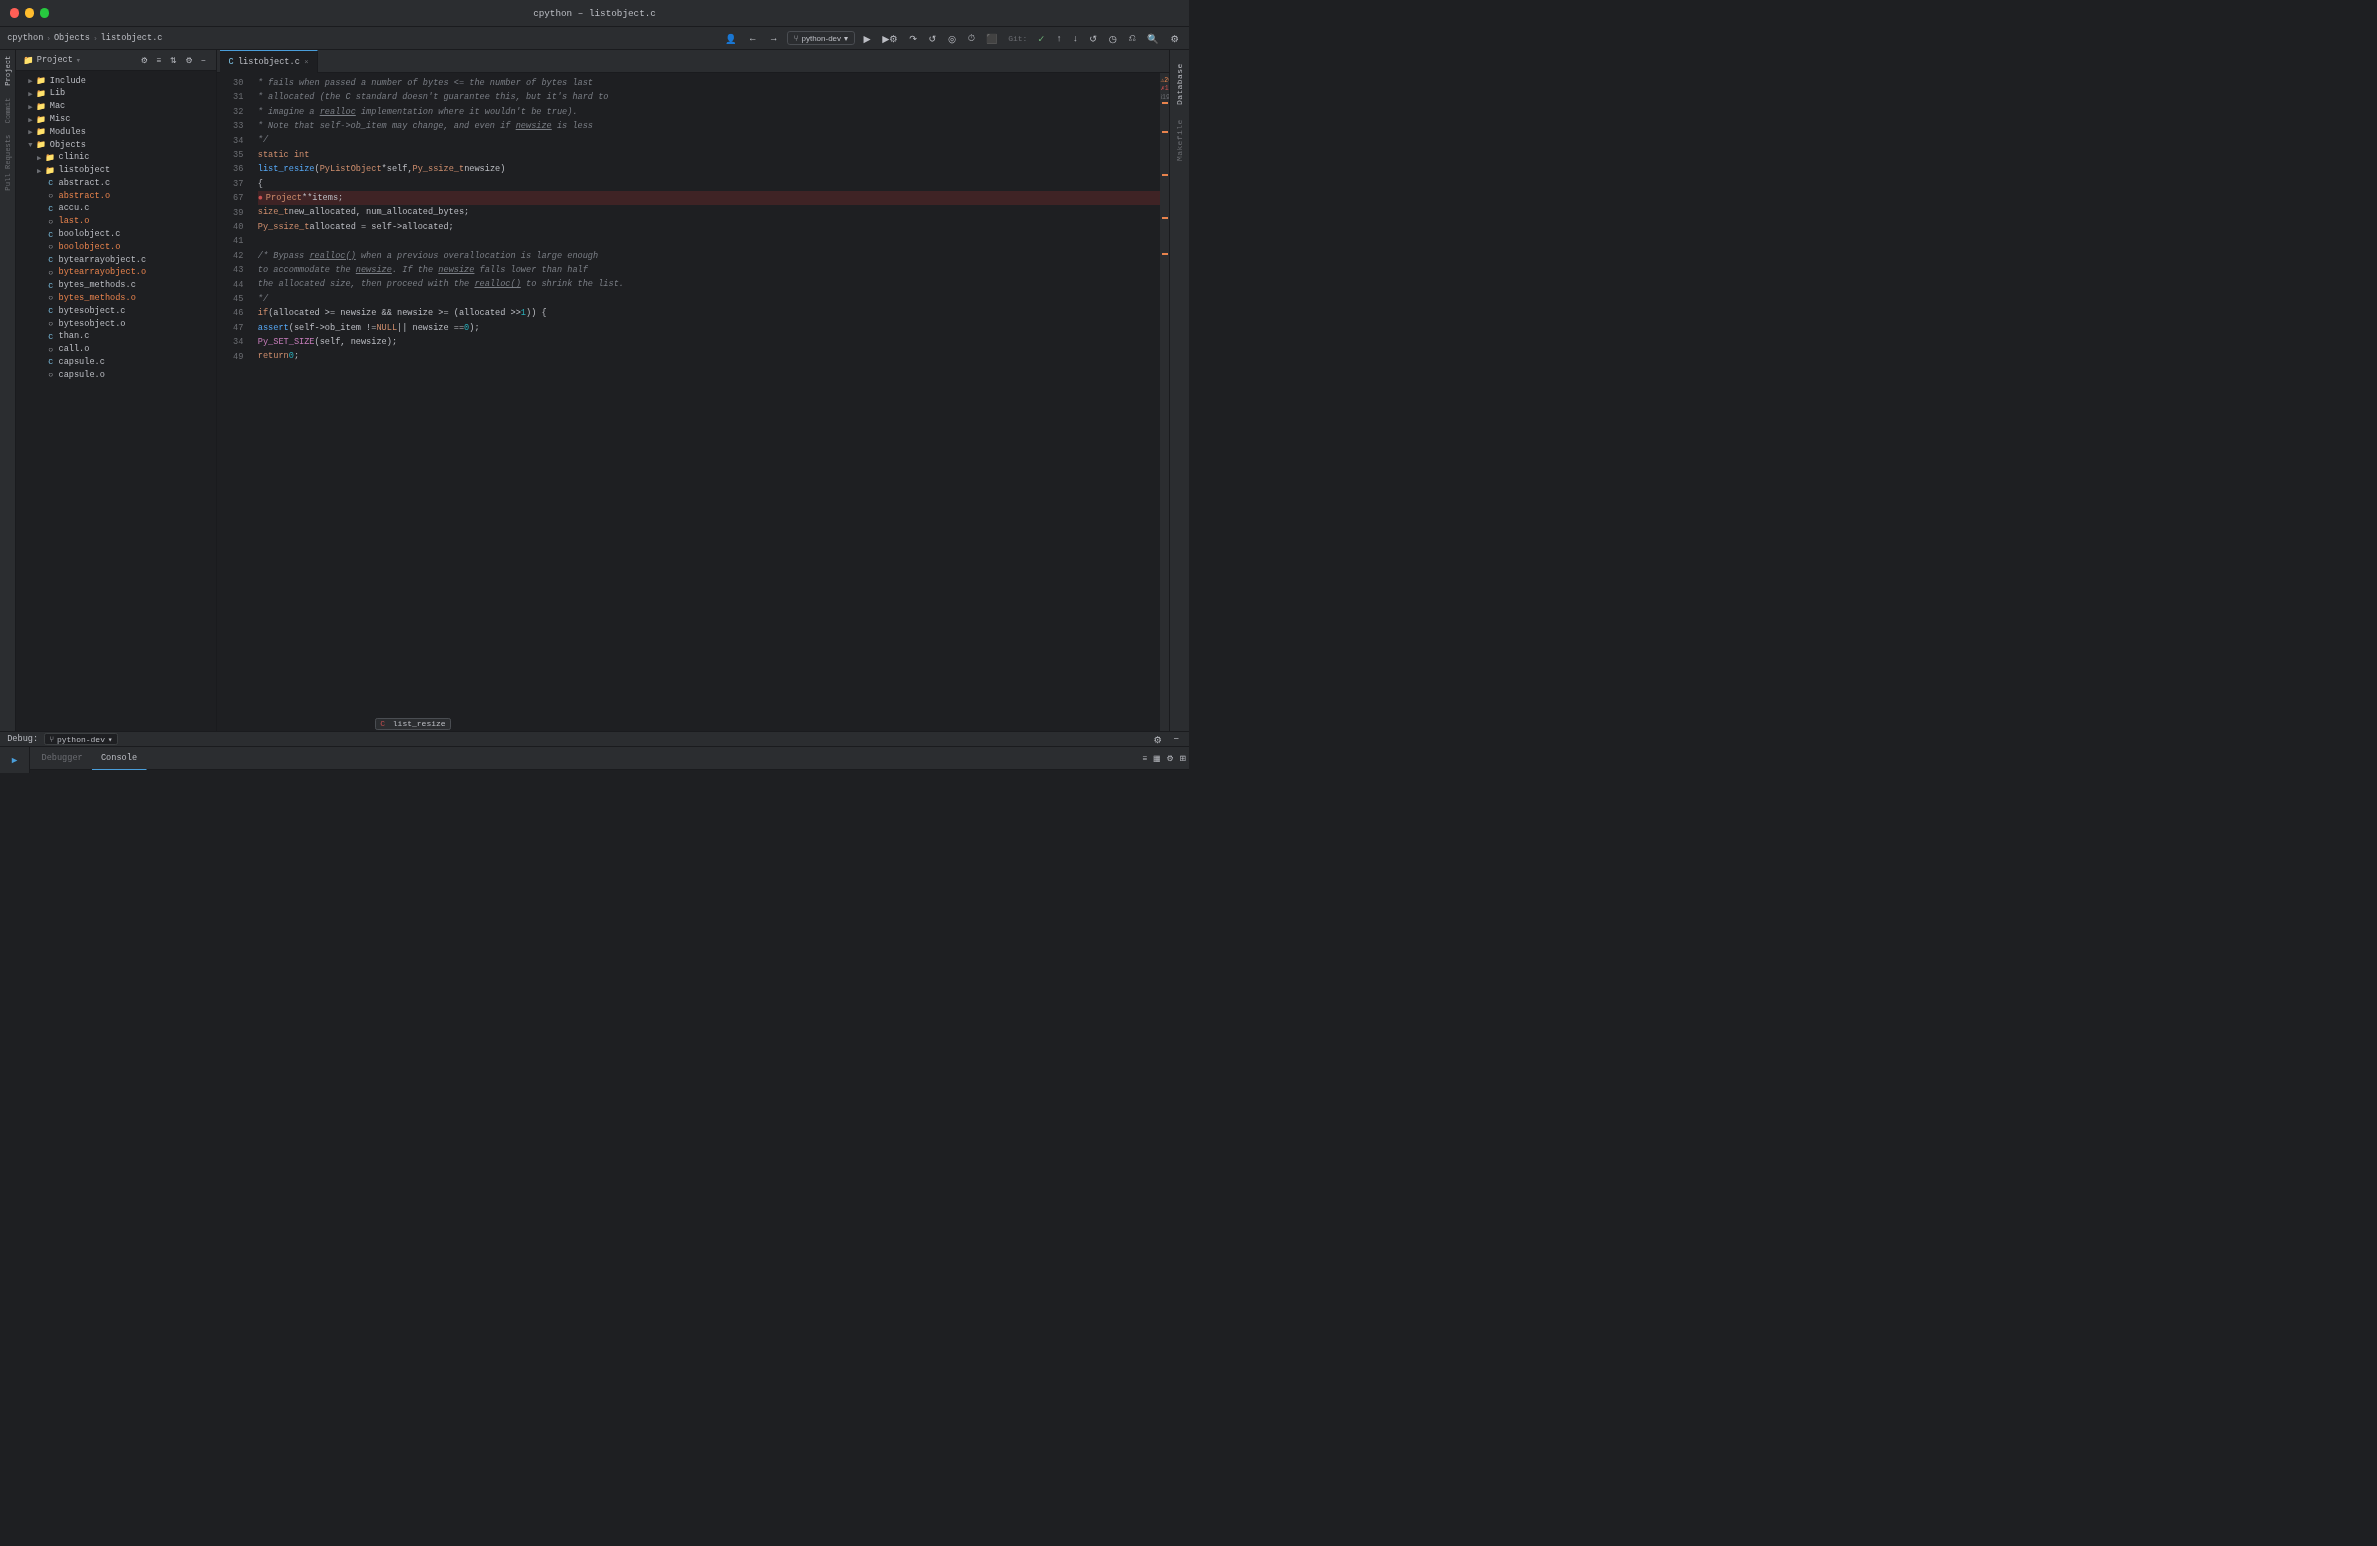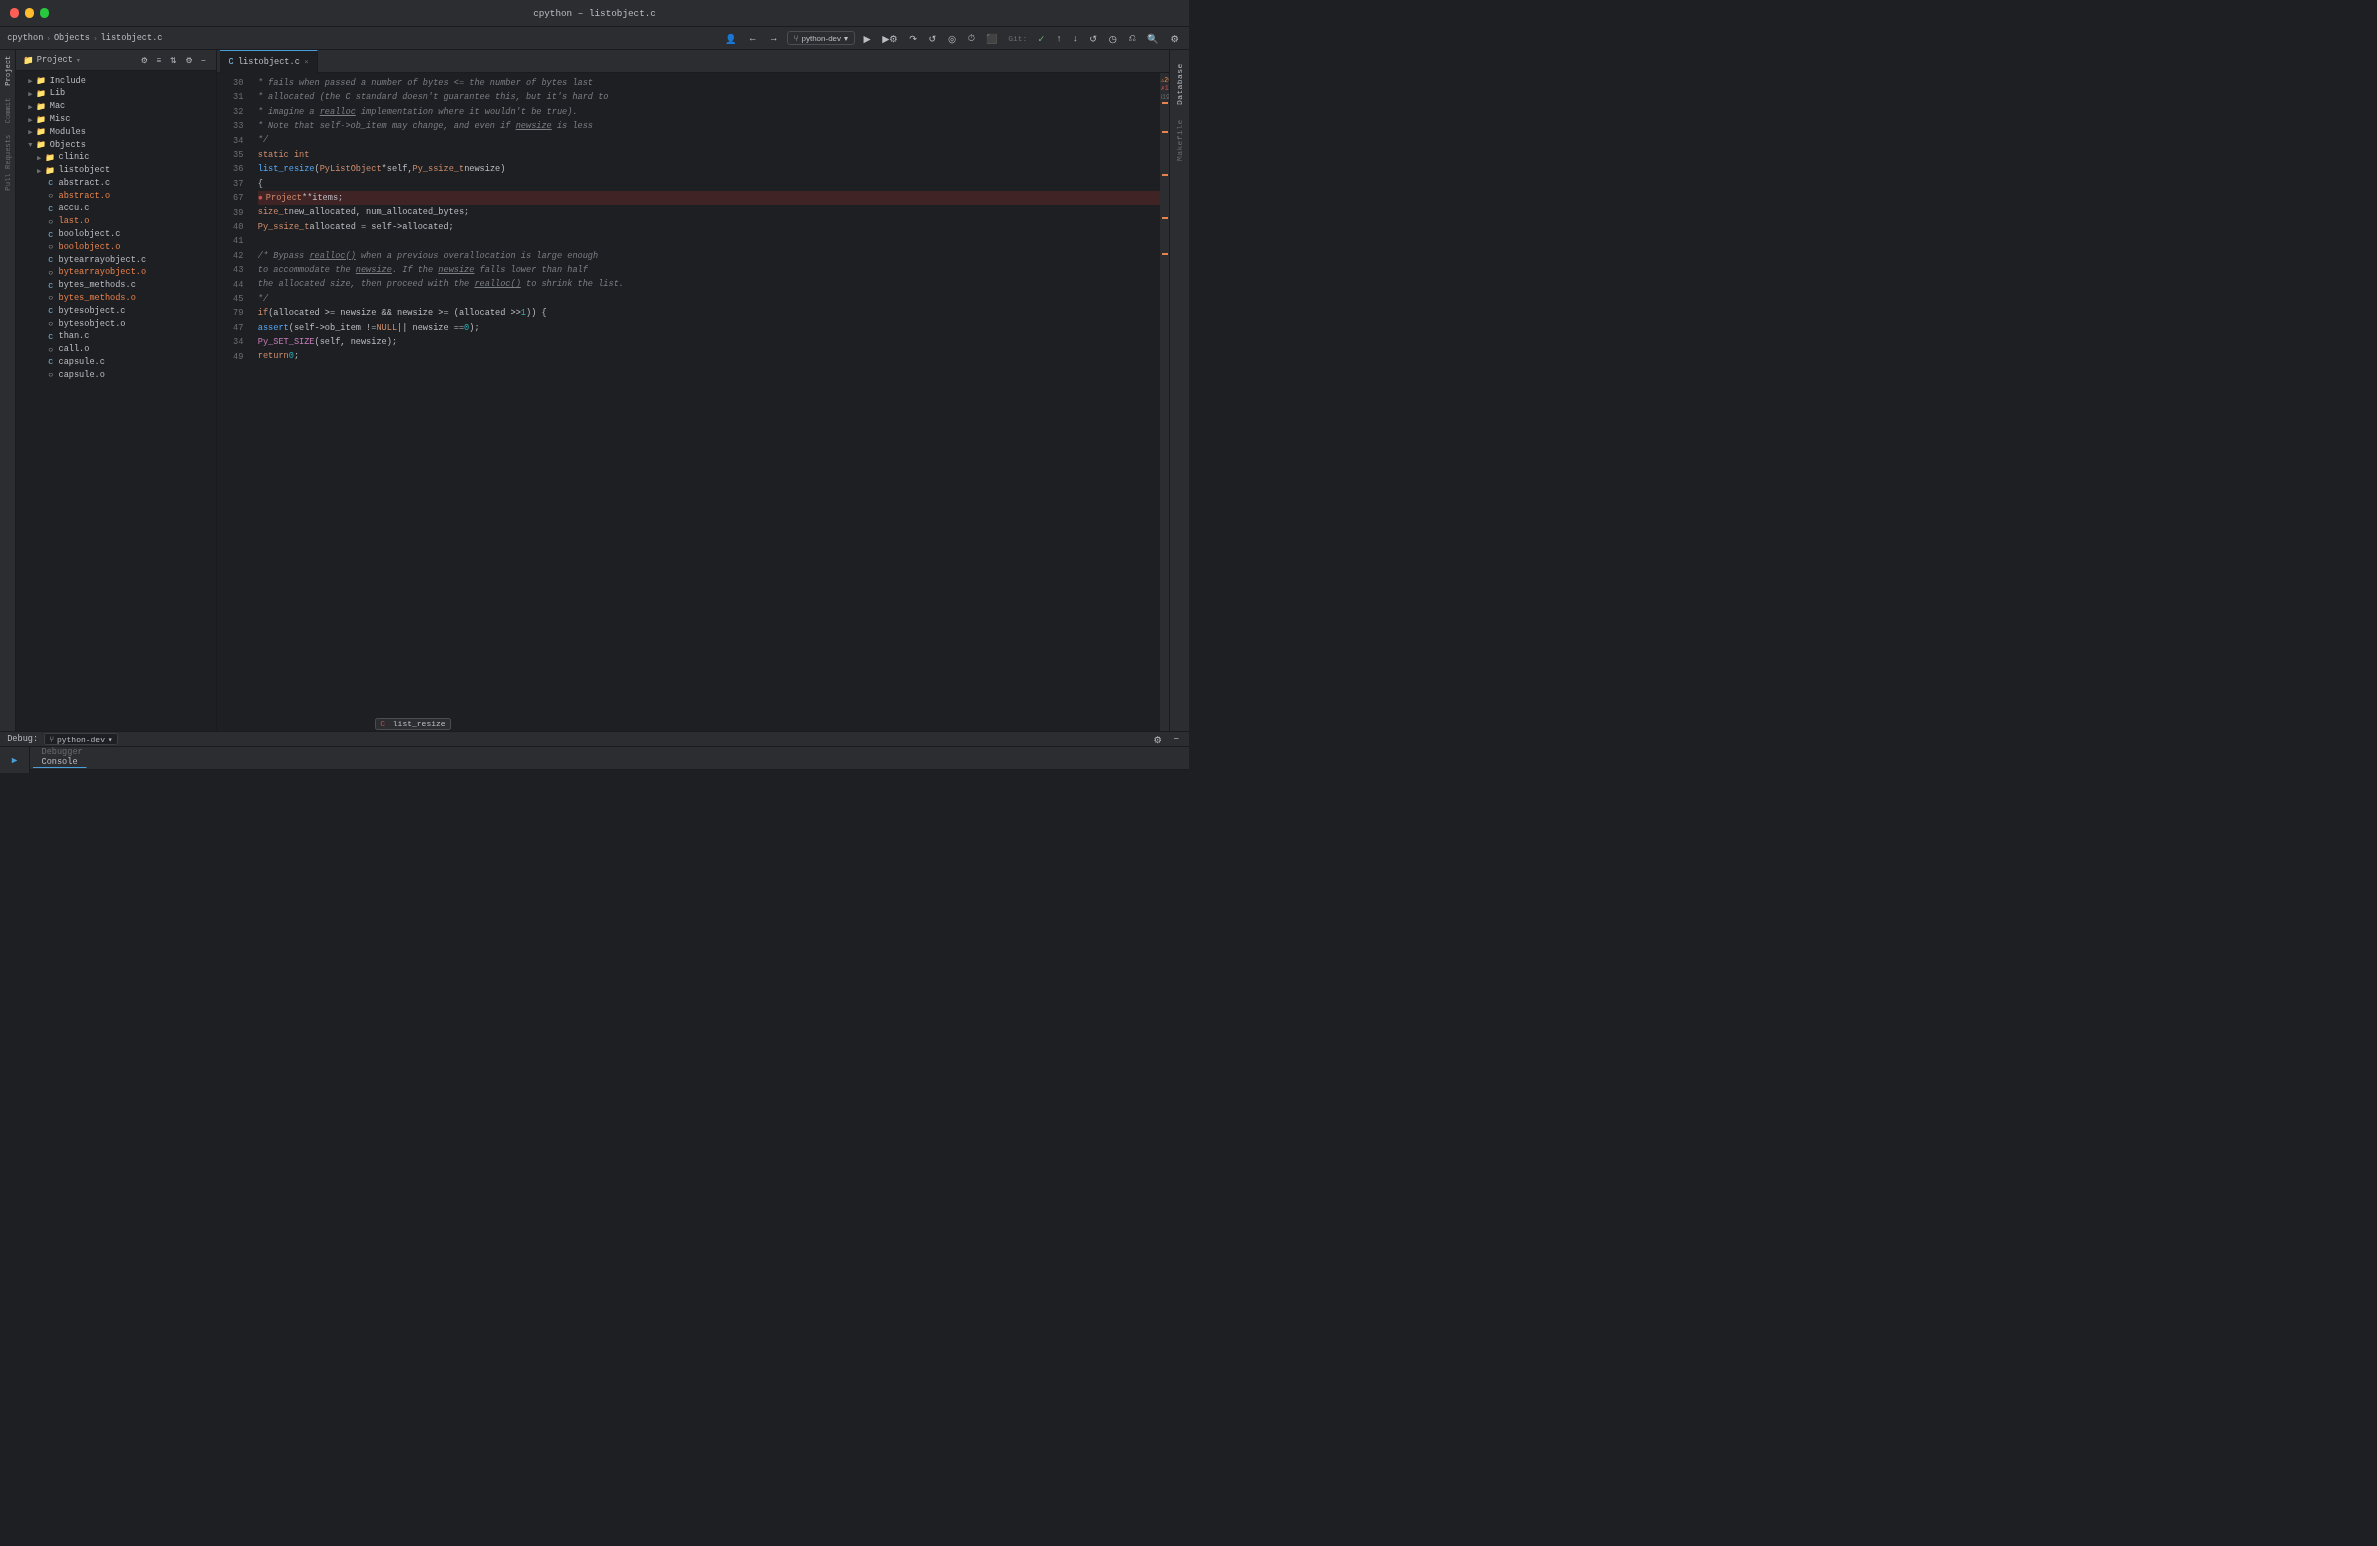--- a/index.html
+++ b/index.html
@@ -296,26 +296,25 @@
       background: #1e1f22;
       border: 0.7px solid #3c3f41;
       border-radius: 2.2px;
       padding: 0.7px 4.3px;
       font-size: 8px;
       color: #bcbec4;
       cursor: pointer;
     }
     .debug-tab-bar {
       display: flex;
-      align-items: flex-start;
+      align-items: center;
       background: #2b2d30;
       height: 23px;
       border-bottom: 0.7px solid #1a1b1e;
       padding-left: 2.9px;
-      flex-direction: column;
     }
     .debug-tab {
       padding: 0 8.6px;
       height: 23px;
       display: flex;
       align-items: center;
       font-size: 8.6px;
       color: #6b6d72;
       cursor: pointer;
       border-right: 0.7px solid transparent;
@@ -660,21 +659,21 @@
           <div>36</div>
           <div>37</div>
           <div>67</div>
           <div>39</div>
         <div>40</div>
           <div>41</div>
           <div>42</div>
           <div>43</div>
           <div>44</div>
         <div>45</div>
-          <div>79</div>
+          <div>46</div>
           <div>47</div>
           <div>34</div>
           <div>49</div>
       </div>
       <div class="code-lines">
         <div class="code-line">
             <span class="kw-comment">   * fails when passed a number of bytes &lt;= the number of bytes last</span>
           </div>
         <div class="code-line">
             <span class="kw-comment">   * allocated (the C standard doesn't guarantee this, but it's hard to</span>

